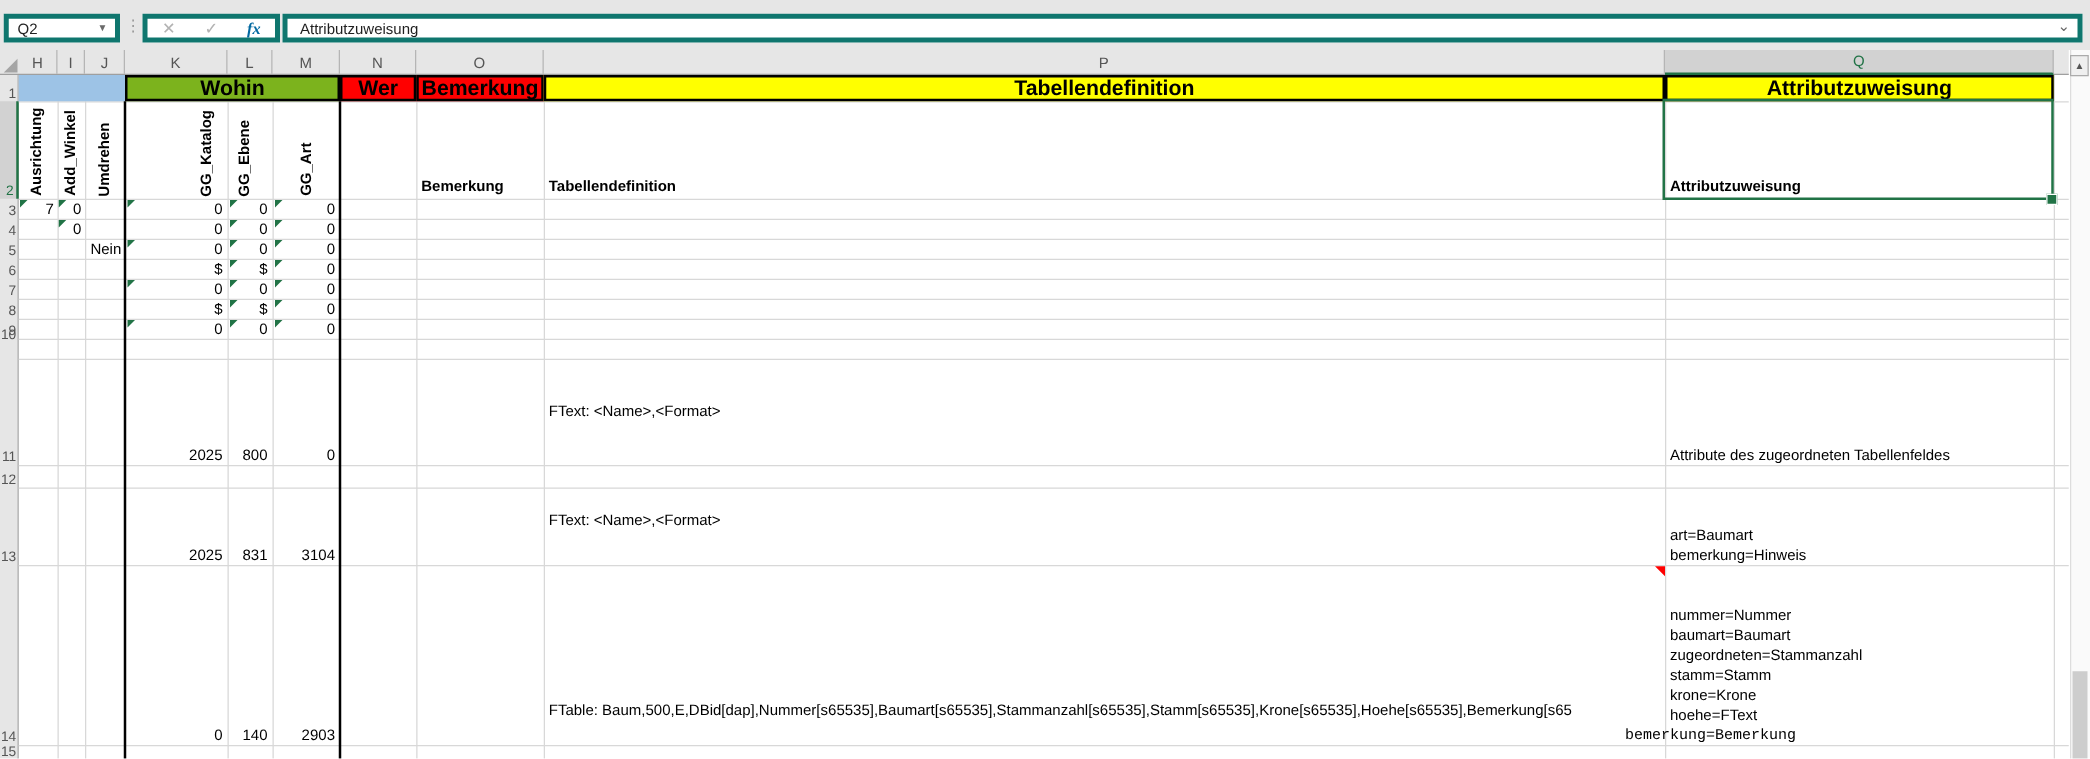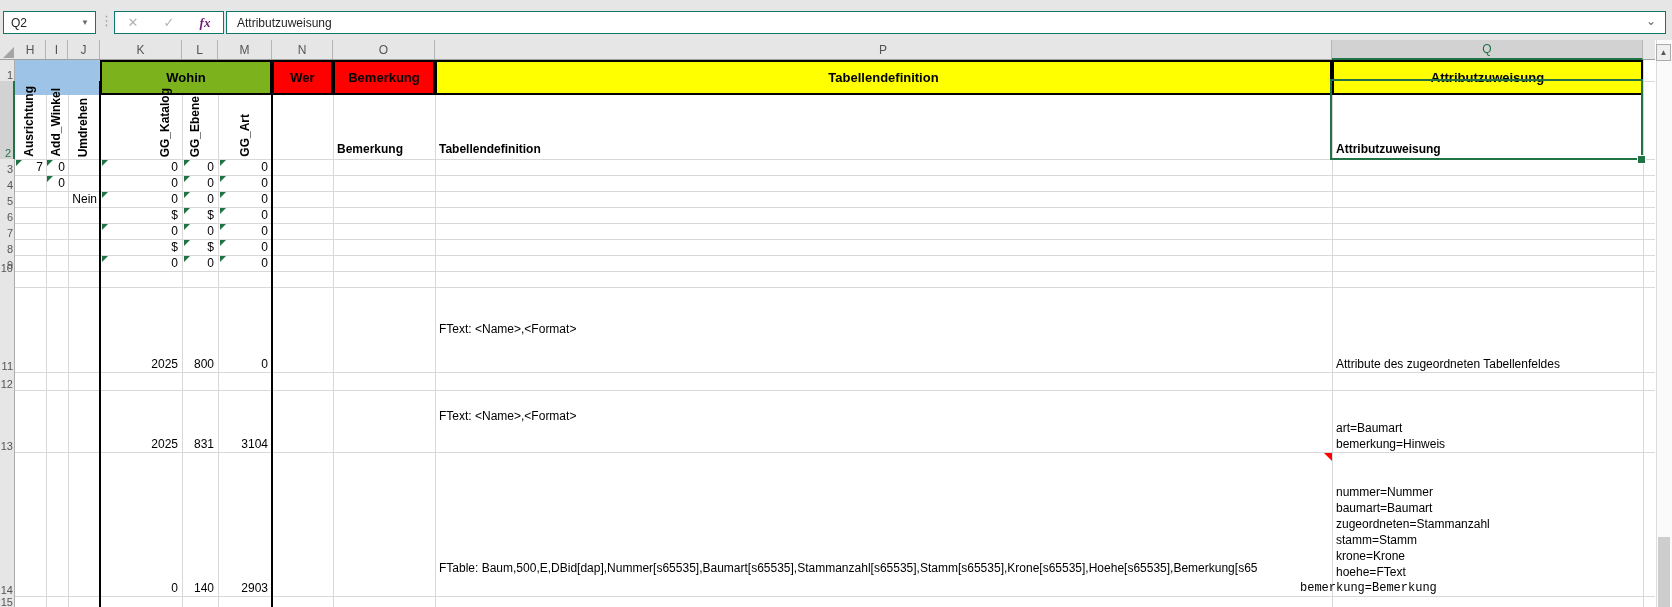--- a/index.html
+++ b/index.html
@@ -1,48 +1,48 @@
 <!DOCTYPE html>
 <html><head>
 <meta charset="utf-8">
 <style>
   html,body{margin:0;padding:0;background:#fff;}
   #app{position:relative;width:1672px;height:607px;overflow:hidden;
        font-family:"Liberation Sans",sans-serif;background:#fff;-webkit-font-smoothing:antialiased;}
   
   .topbar{position:absolute;left:0;top:0;width:1672px;height:40px;background:#E6E6E6;}
-  .whitebox{position:absolute;background:#fff;border:1px solid #0f766e;box-sizing:border-box;}
+  .whitebox{position:absolute;background:#fff;border:4px solid #0f766e;box-sizing:border-box;}
   .namebox{left:3px;top:11px;width:93px;height:23px;font-size:12px;color:#222;
            display:flex;align-items:center;}
   .nb-text{padding-left:7px;flex:1;}
   .nb-arrow{font-size:8px;color:#6a6a6a;padding-right:6px;}
   .dots{position:absolute;left:100px;top:13px;color:#9a9a9a;font-size:13px;}
   .fxbox{left:114px;top:11px;width:110px;height:23px;display:flex;align-items:center;justify-content:space-around;}
   .icon-x{color:#B3B3B3;font-size:13px;}
   .icon-check{color:#B3B3B3;font-size:13px;}
-  .icon-fx{color:#701a75;font-size:13px;font-style:italic;font-family:"Liberation Serif",serif;font-weight:bold;}
+  .icon-fx{color:#0369a1;font-size:13px;font-style:italic;font-family:"Liberation Serif",serif;font-weight:bold;}
   .fbar{left:226px;top:11px;width:1440px;height:23px;font-size:12px;color:#1f1f1f;
         display:flex;align-items:center;padding-left:10px;}
   .fb-exp{position:absolute;left:1646px;top:14px;color:#666;font-size:12px;}
   
   .hdrstrip{position:absolute;left:0;top:40px;width:1655px;height:20px;background:#E6E6E6;border-bottom:1px solid #9F9F9F;box-sizing:border-box;}
   .selall{position:absolute;left:3px;top:47px;width:0;height:0;border-left:11px solid transparent;border-bottom:11px solid #A5A5A5;}
   .colh{position:absolute;top:40px;height:19px;box-sizing:border-box;border-right:1px solid #B5B5B5;
         font-size:12px;color:#555;display:flex;align-items:center;justify-content:center;}
   .colh-sel{background:#D2D2D2;color:#217346;border-bottom:2px solid #217346;}
   .gutter{position:absolute;left:0;top:60px;width:15px;height:547px;background:#E6E6E6;border-right:1px solid #ACACAC;box-sizing:border-box;}
   .rowh{position:absolute;left:0;width:15px;box-sizing:border-box;font-size:11px;color:#555;
         display:flex;align-items:flex-end;justify-content:flex-end;padding-right:2px;}
   .rowh-sel{background:#D2D2D2;color:#217346;border-right:2px solid #217346;}
   
   .gl{position:absolute;background:#D8D8D8;}
   .blk{position:absolute;background:#000;}
   
-  .r1cell{position:absolute;top:60px;height:35px;box-sizing:border-box;border:2px solid #000;
-          font-weight:bold;font-size:13px;color:#000;display:flex;align-items:center;justify-content:center;}
+  .r1cell{position:absolute;top:60px;height:21px;box-sizing:border-box;border:2px solid #000;
+          font-weight:bold;font-size:17px;color:#000;display:flex;align-items:center;justify-content:center;}
   
   .num{position:absolute;text-align:right;font-size:12px;height:16px;line-height:16px;color:#000;}
   .txt{position:absolute;font-size:12px;height:16px;line-height:16px;white-space:nowrap;color:#000;}
   .boldtxt{font-weight:bold;}
   .clip{overflow:hidden;}
   .rot{position:absolute;writing-mode:vertical-rl;transform:rotate(180deg);font-weight:bold;font-size:12px;white-space:nowrap;color:#000;}
   .wedge{position:absolute;width:0;height:0;border-top:6px solid #217346;border-right:6px solid transparent;}
   .redwedge{position:absolute;width:0;height:0;border-top:8px solid #FF0000;border-left:8px solid transparent;}
   
   .sel{position:absolute;left:1330px;top:79px;width:313px;height:81px;border:2px solid #217346;box-sizing:border-box;}

